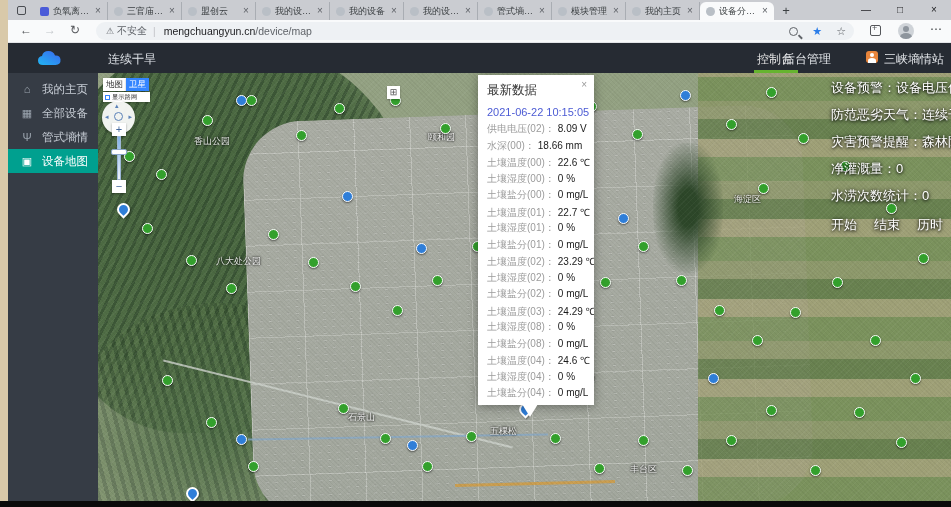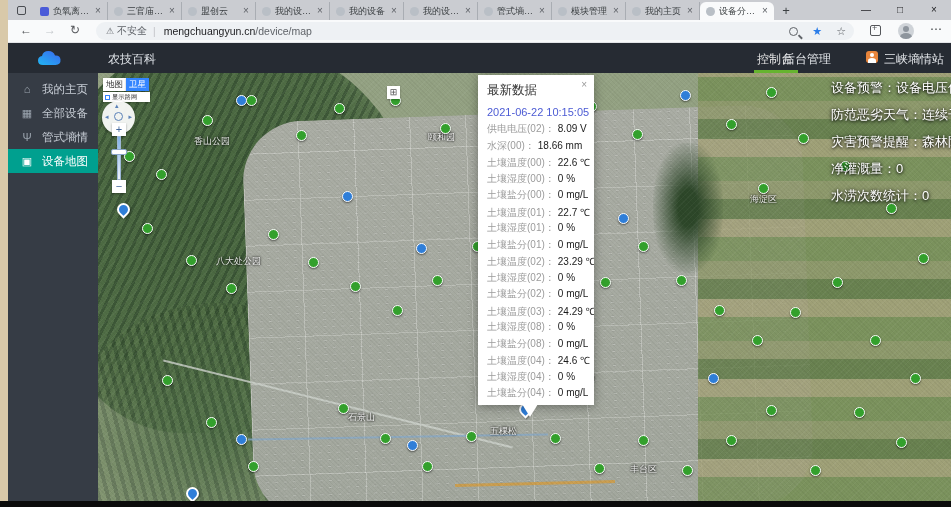--- a/index.html
+++ b/index.html
@@ -237,21 +237,21 @@
       <div id="site-nav">
         <svg id="logo" width="34" height="20" viewBox="0 0 34 20">
           <defs>
               <linearGradient id="lg" x1="0" y1="1" x2="1" y2="0">
             <stop offset="0" stop-color="#21b6f2"></stop>
                 <stop offset="1" stop-color="#3b66f0"></stop>
           </linearGradient>
             </defs>
           <path d="M7 17 Q2 17 2 12.5 Q2 8.5 6 8 Q7 3 12.5 3 Q17.5 3 19 7.5 Q24 7 24.5 11.5 Q25 16.5 19.5 17 Z" fill="url(#lg)"></path>
         </svg>
-        <span id="brand">农技百科</span>
+        <span id="brand">连续干旱</span>
         <span id="nav-console" class="nav-item active">控制台</span>
         <span id="nav-admin" class="nav-item">后台管理</span>
         <div id="nav-underline"></div>
         <span id="account-icon"></span>
         <span id="account">三峡墒情站 ▾</span>
       </div>
 
       <div id="sidebar">
         <div class="side-item">
             <span class="ic">⌂</span>
@@ -282,21 +282,21 @@
         <div id="road-orange" class="road"></div>
         <div id="bg-texture" class="bg"></div>
 
         <span class="maplabel" style="left: 96px; top: 62px;">香山公园</span>
           <span class="maplabel" style="left: 118px; top: 182px;">八大处公园</span>
           <span class="maplabel" style="left: 250px; top: 338px;">石景山</span>
           <span class="maplabel" style="left: 330px; top: 58px;">颐和园</span>
           <span class="maplabel" style="left: 392px; top: 352px;">五棵松</span>
           <span class="maplabel" style="left: 470px; top: 300px;">玉渊潭</span>
           <span class="maplabel" style="left: 532px; top: 390px;">丰台区</span>
-          <span class="maplabel" style="left: 652px; top: 120px;">海淀区</span>
+          <span class="maplabel" style="left: 636px; top: 120px;">海淀区</span>
 
         <span class="marker g" style="left: 26px; top: 78px;"></span>
           <span class="marker g" style="left: 58px; top: 96px;"></span>
           <span class="marker g" style="left: 104px; top: 42px;"></span>
           <span class="marker g" style="left: 148px; top: 22px;"></span>
           <span class="marker g" style="left: 198px; top: 57px;"></span>
           <span class="marker g" style="left: 236px; top: 30px;"></span>
           <span class="marker g" style="left: 292px; top: 22px;"></span>
           <span class="marker g" style="left: 342px; top: 50px;"></span>
           <span class="marker g" style="left: 438px; top: 40px;"></span>
@@ -454,19 +454,24 @@
             </div>
         </div>
         <div id="popup-tail"></div>
 
         <div id="overlay-right">
           <div class="alert-line">设备预警：设备电压低</div>
             <div class="alert-line">防范恶劣天气：连续干旱</div>
             <div class="alert-line">灾害预警提醒：森林防火</div>
             <div class="alert-line">净灌溉量：0</div>
             <div class="alert-line">水涝次数统计：0</div>
+          <div id="overlay-actions">
+            <span>开始</span>
+              <span>结束</span>
+              <span>历时</span>
+          </div>
         </div>
       </div>
     </div>
   </div>
 
   <div id="taskbar-strip"></div>
 </div>
 
 </body></html>

